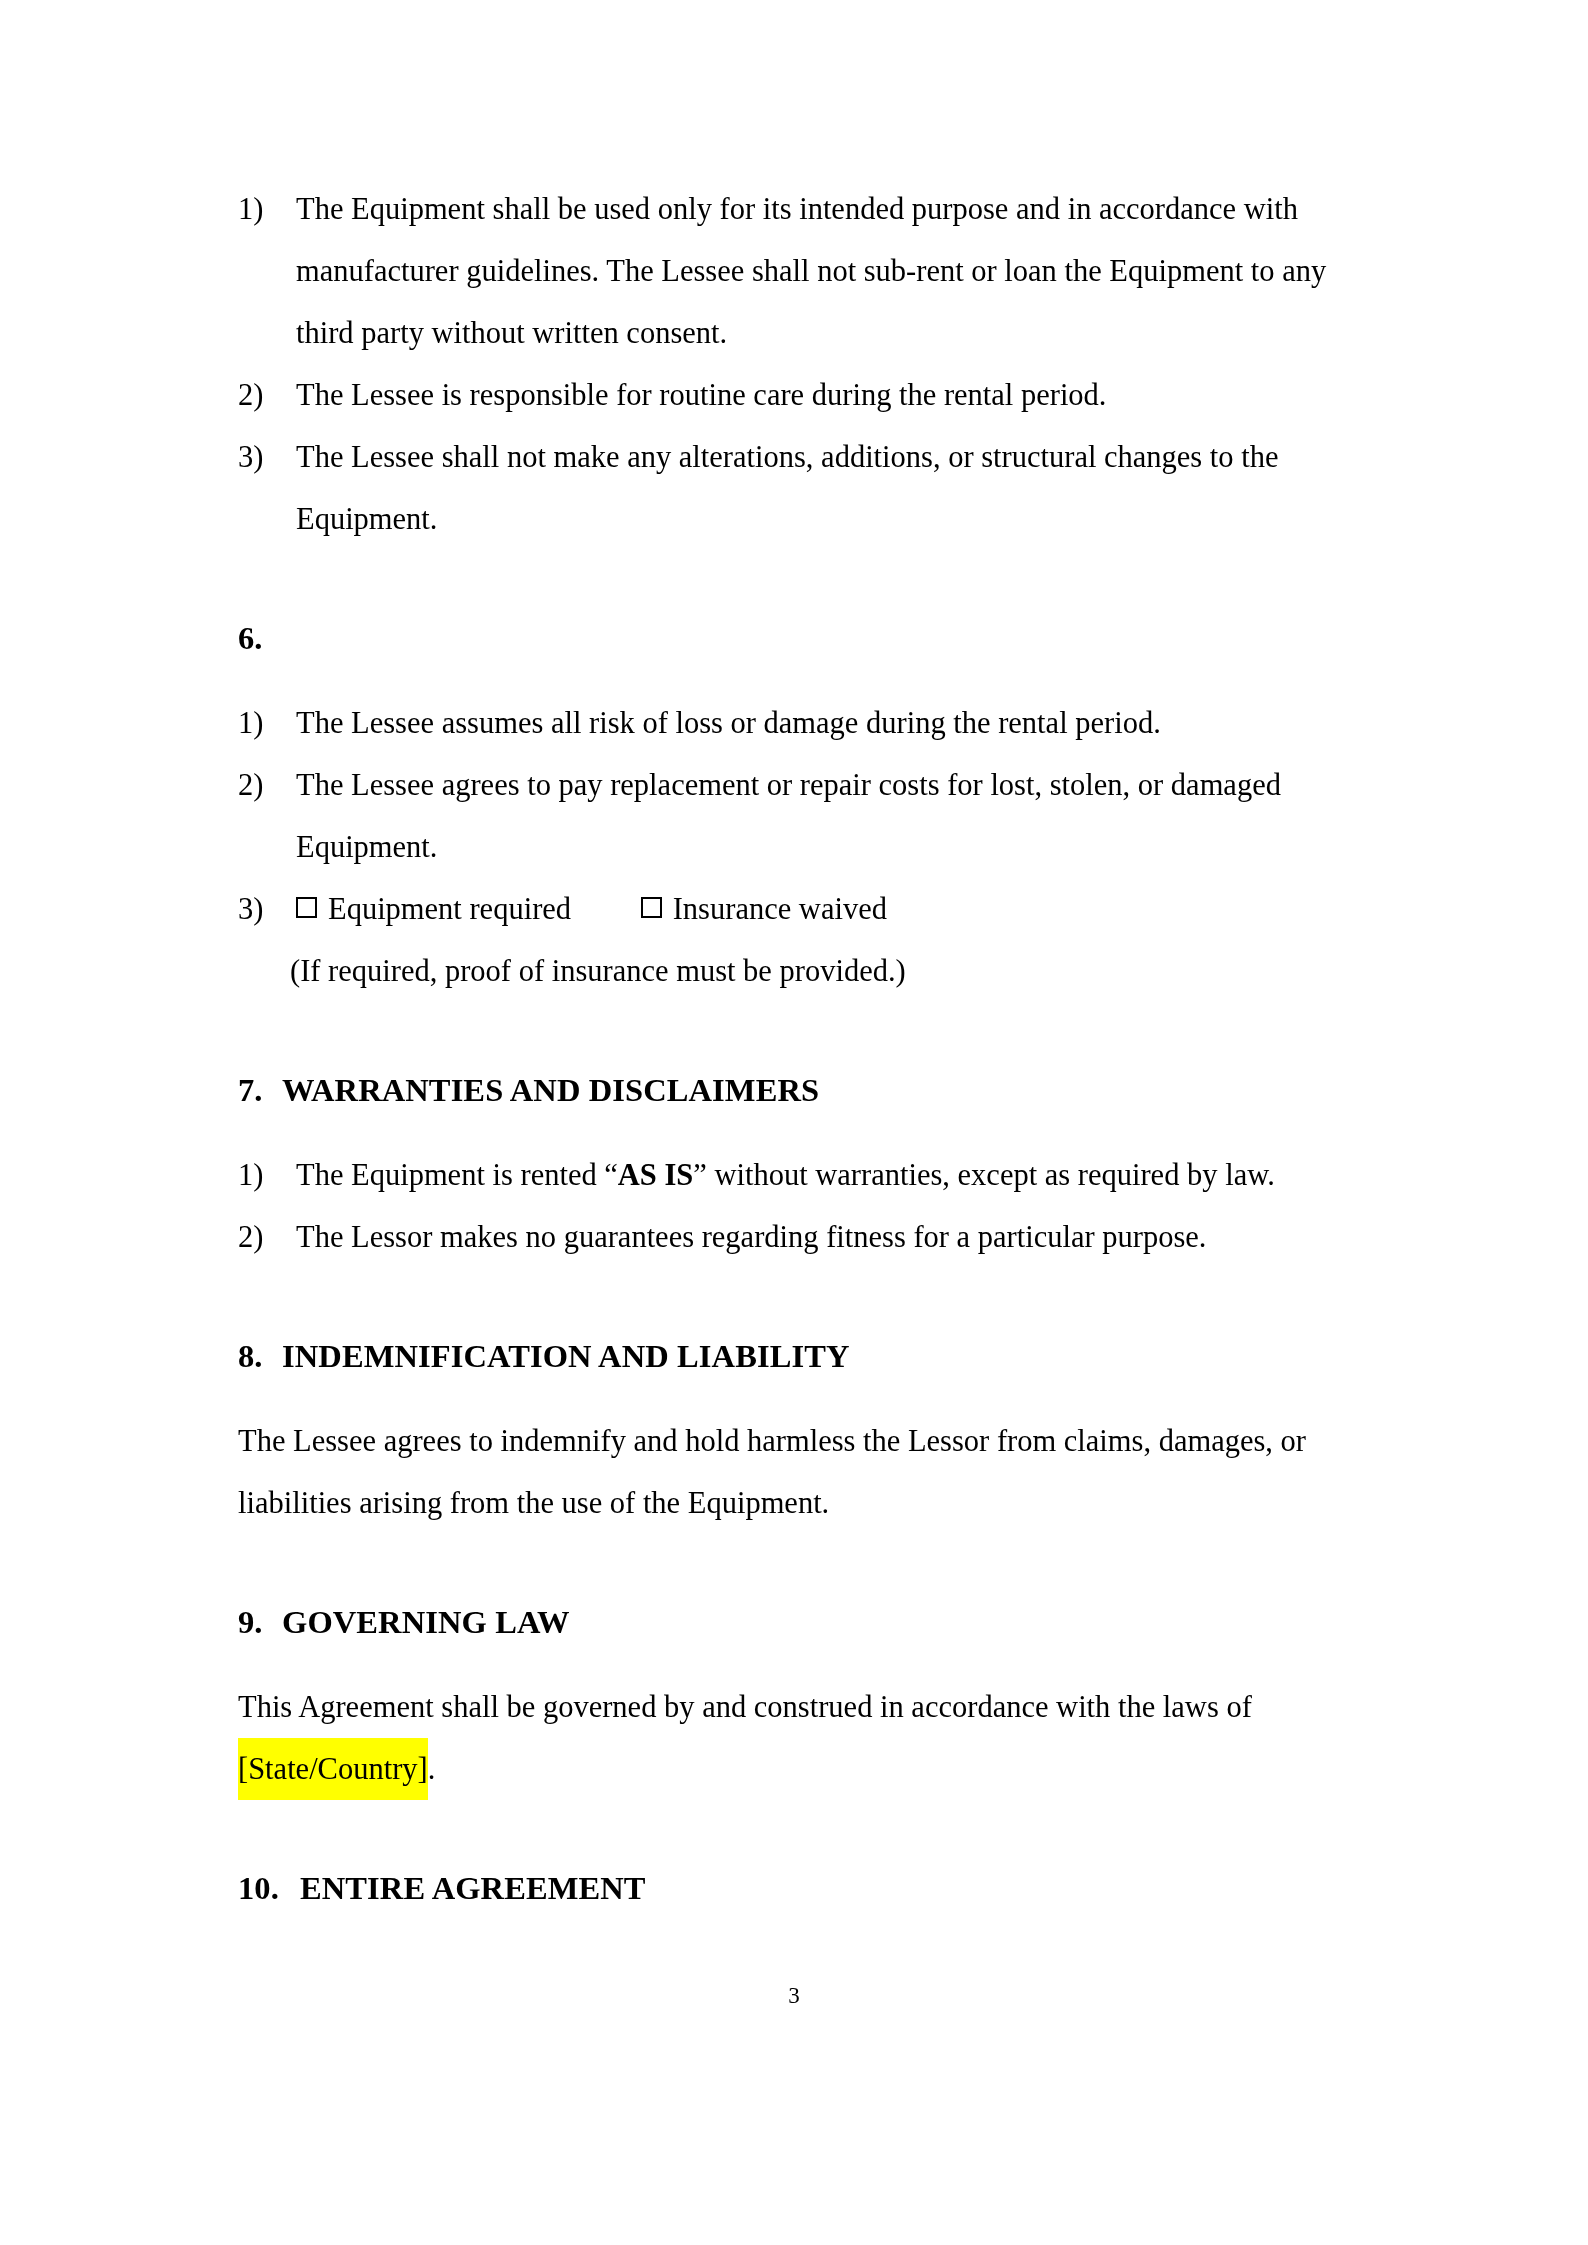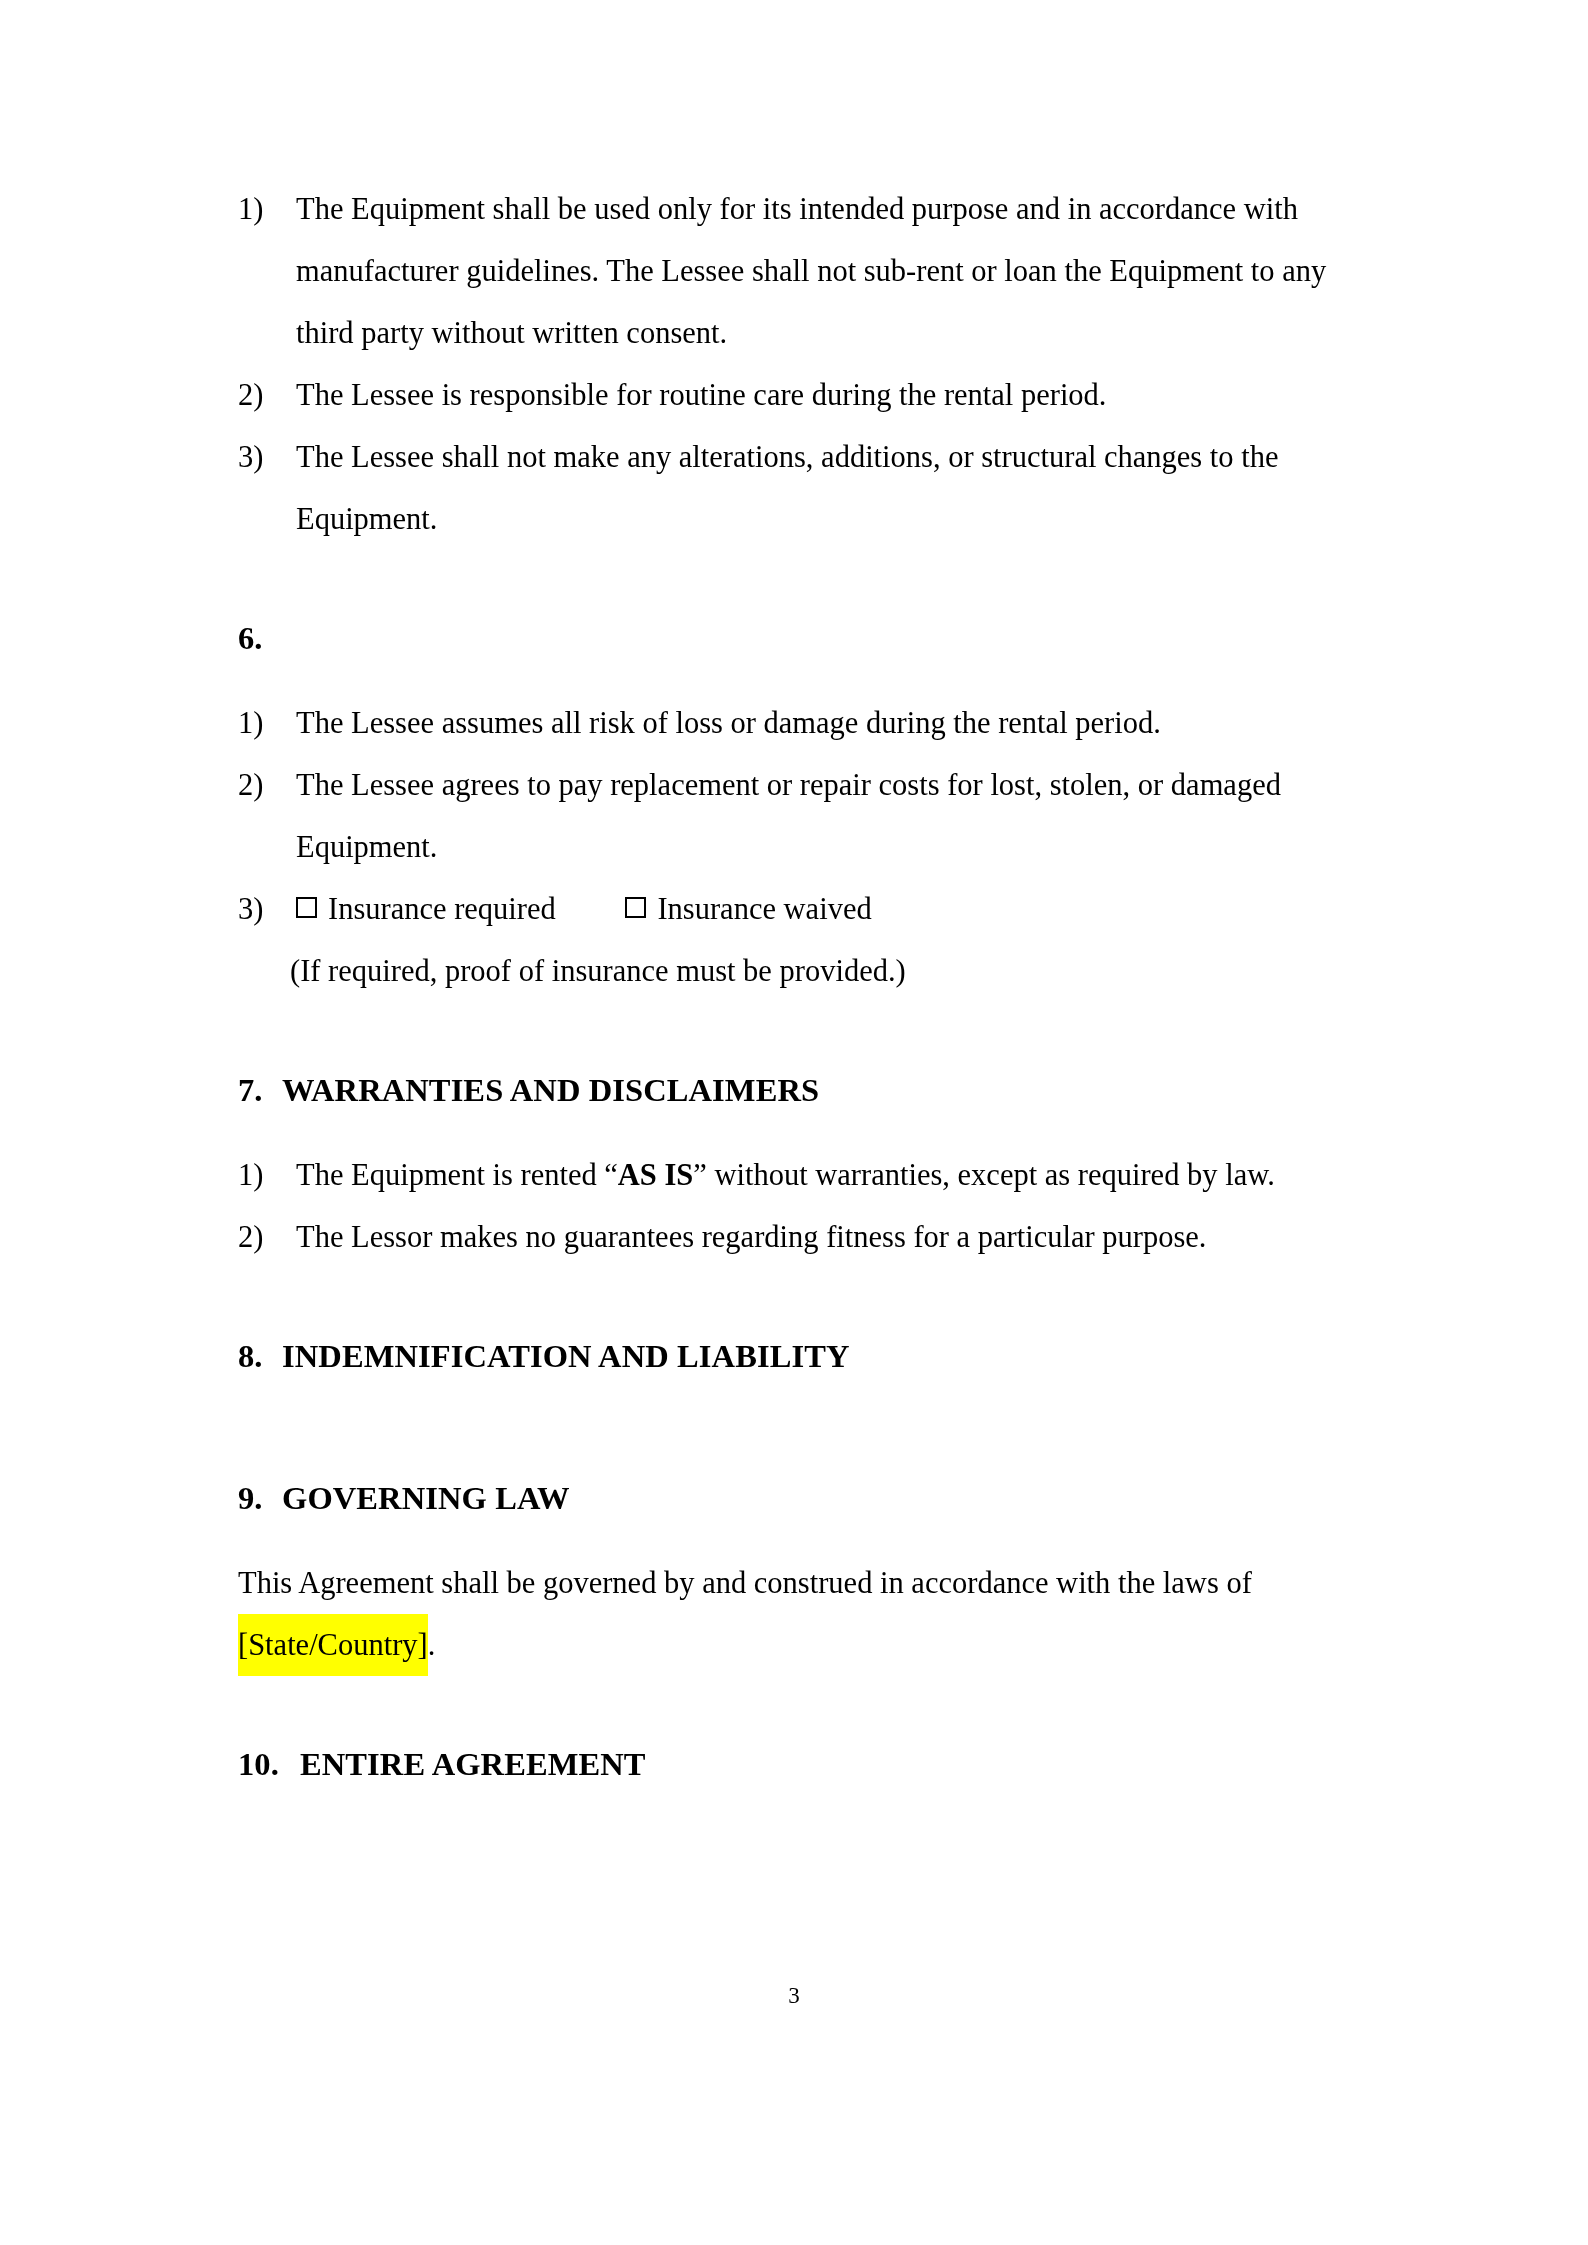--- a/index.html
+++ b/index.html
@@ -162,21 +162,21 @@
       </li>
       <li class="olitem">
         <span class="olnum">2)</span>
         <span class="oltext">The Lessee agrees to pay replacement or repair costs for lost, stolen, or damaged Equipment.</span>
       </li>
       <li class="checkrow">
         <span class="olnum">3)</span>
         <span class="oltext">
           <span class="checkopt">
             <span class="cbox"></span>
-            <span>Insurance required</span>
+            <span>Equipment required</span>
           </span>
           <span class="checkopt">
             <span class="cbox"></span>
             <span>Insurance waived</span>
           </span>
         </span>
       </li>
     </ul>
     <p class="para indented">(If required, proof of insurance must be provided.)</p>
 
@@ -199,20 +199,21 @@
       </li>
     </ul>
 
     <div class="gap-xl"></div>
 
     <div class="heading">
       <span class="hnum">8.</span>
       <span class="htext">INDEMNIFICATION AND LIABILITY</span>
     </div>
     <div class="gap-sm"></div>
+    <p class="para">The Lessee agrees to indemnify and hold harmless the Lessor from claims, damages, or liabilities arising from the use of the Equipment.</p>
 
     <div class="gap-xl"></div>
 
     <div class="heading">
       <span class="hnum">9.</span>
       <span class="htext">GOVERNING LAW</span>
     </div>
     <div class="gap-sm"></div>
     <p class="para"><span>This Agreement shall be governed by and construed in accordance with the laws of </span><span class="hl">[State/Country]</span><span>.</span></p>
 

